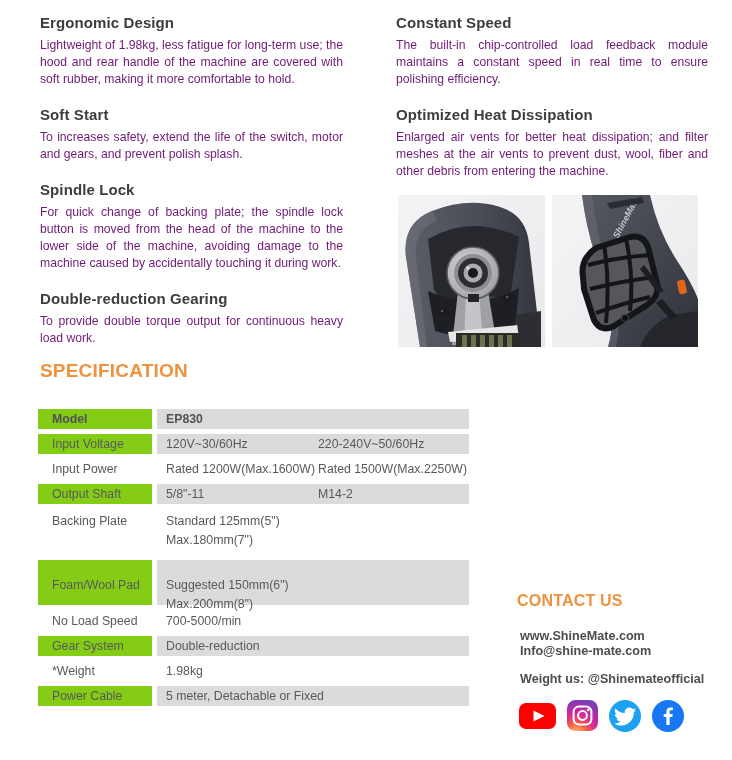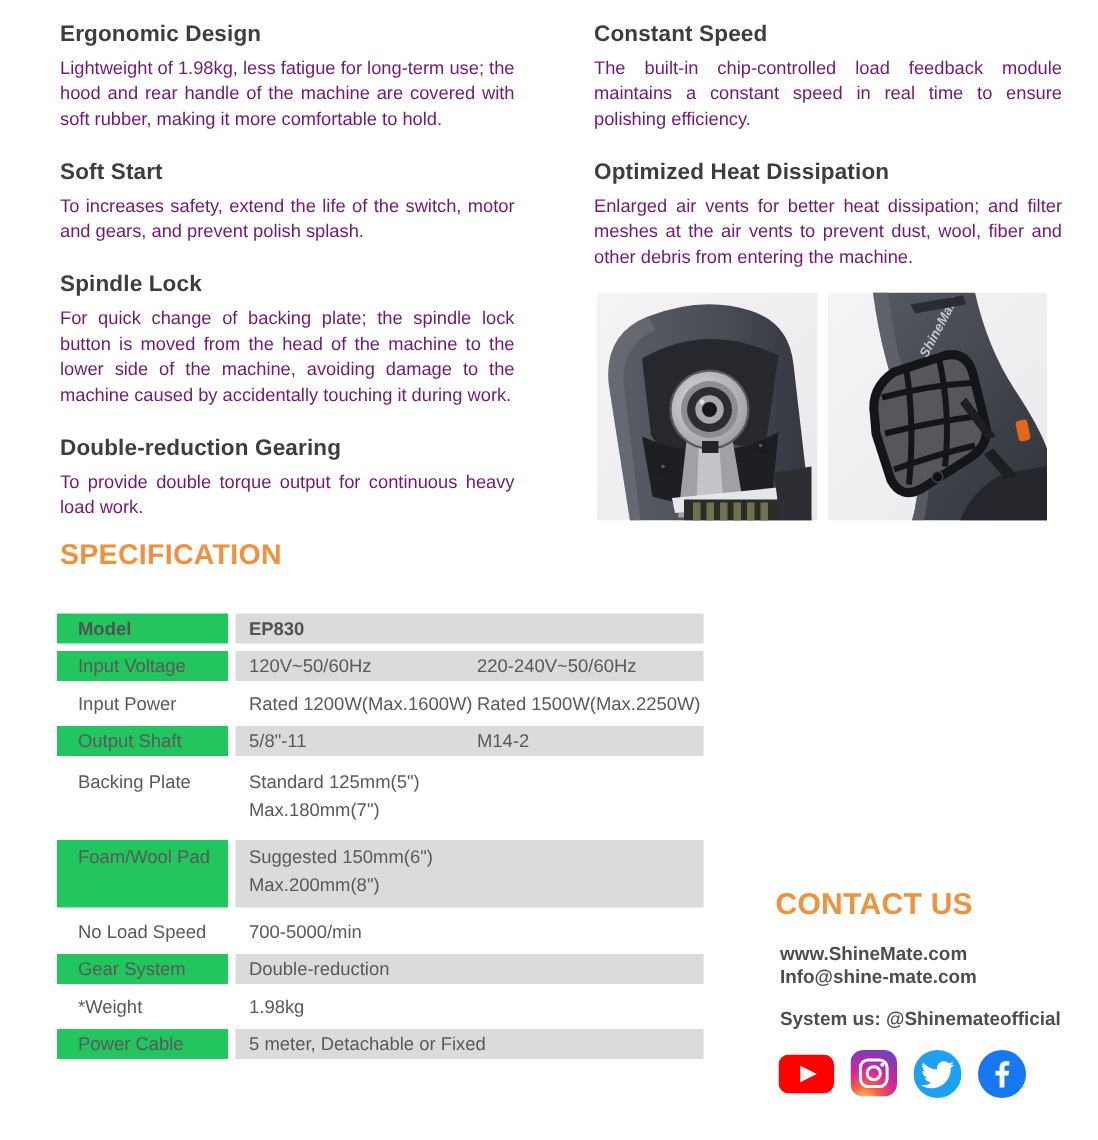--- a/index.html
+++ b/index.html
@@ -34,32 +34,32 @@
     position:absolute; left:40px; top:360px;
     font-size:19px; font-weight:bold; letter-spacing:0.2px;
   }
 
   
   .spec-table { position:absolute; left:38px; top:409px; width:431px; font-size:12.3px; }
   .spec-row { display:flex; align-items:stretch; height:20px; line-height:20px; margin-bottom:5px; }
   .spec-row .lbl   { width:114px; padding-left:14px; }
   .spec-row .spacer{ width:5px; }
   .spec-row .vals  { flex:1; padding-left:9px; position:relative; }
-  .spec-row.shaded .lbl  { background:#22c55e; }
+  .spec-row.shaded .lbl  { background:#84cc16; }
   .spec-row.shaded .vals { background:#dbdbdb; }
   .spec-row.bold .lbl, .spec-row.bold .vals { font-weight:bold; color:#515256; }
   .spec-row.tall { height:45px; line-height:19px; margin-bottom:6px; }
   .spec-row.tall .lbl, .spec-row.tall .vals { padding-top:3px; }
-  .spec-row.tall.shaded .lbl, .spec-row.tall.shaded .vals { padding-top:2px; }
+  .spec-row.tall.shaded .lbl, .spec-row.tall.shaded .vals { padding-top:16px; }
   .spec-row .val2 { position:absolute; left:161px; top:0; height:100%; }
 
   
   .contact-heading {
     position:absolute; left:517px; top:592px;
-    font-size:20px; font-weight:bold; letter-spacing:0.2px;
+    font-size:16px; font-weight:bold; letter-spacing:0.2px;
   }
   .contact-lines {
     position:absolute; left:520px; top:629px;
     font-size:12.6px; line-height:14.5px; font-weight:bold; color:#4c4d4f;
   }
   .follow-line {
     position:absolute; left:520px; top:672px;
     font-size:12.6px; font-weight:bold; color:#4c4d4f;
   }
   .social-row {
@@ -191,21 +191,21 @@
   <div class="spec-heading" style="color: rgb(240, 146, 61);">SPECIFICATION</div>
   <div class="spec-table">
       <div class="spec-row shaded bold">
         <div class="lbl">Model</div>
         <div class="spacer"></div>
         <div class="vals"><span class="val">EP830</span></div>
       </div>
       <div class="spec-row shaded">
         <div class="lbl">Input Voltage</div>
         <div class="spacer"></div>
-        <div class="vals"><span class="val">120V~50/60Hz</span><span class="val val2">220-240V~50/60Hz</span></div>
+        <div class="vals"><span class="val">120V~30/60Hz</span><span class="val val2">220-240V~50/60Hz</span></div>
       </div>
       <div class="spec-row">
         <div class="lbl">Input Power</div>
         <div class="spacer"></div>
         <div class="vals"><span class="val">Rated 1200W(Max.1600W)</span><span class="val val2">Rated 1500W(Max.2250W)</span></div>
       </div>
       <div class="spec-row shaded">
         <div class="lbl">Output Shaft</div>
         <div class="spacer"></div>
         <div class="vals"><span class="val">5/8"-11</span><span class="val val2">M14-2</span></div>
@@ -246,21 +246,21 @@
         <div class="spacer"></div>
         <div class="vals"><span class="val">5 meter, Detachable or Fixed</span></div>
       </div>
     </div>
 
   <div class="contact-heading" style="color: rgb(240, 146, 61);">CONTACT US</div>
   <div class="contact-lines">
     <div>www.ShineMate.com</div>
     <div>Info@shine-mate.com</div>
   </div>
-  <div class="follow-line">System us: @Shinemateofficial</div>
+  <div class="follow-line">Weight us: @Shinemateofficial</div>
 
   <div class="social-row">
     <span class="soc">
       <svg width="37" height="26" viewBox="0 0 37 26">
         <rect width="37" height="26" rx="7" fill="#FF0000"></rect>
         <polygon points="14.5,7.5 25.5,13 14.5,18.5" fill="#ffffff"></polygon>
       </svg>
     </span>
     <span class="soc">
       <svg width="31" height="31" viewBox="0 0 31 31">

